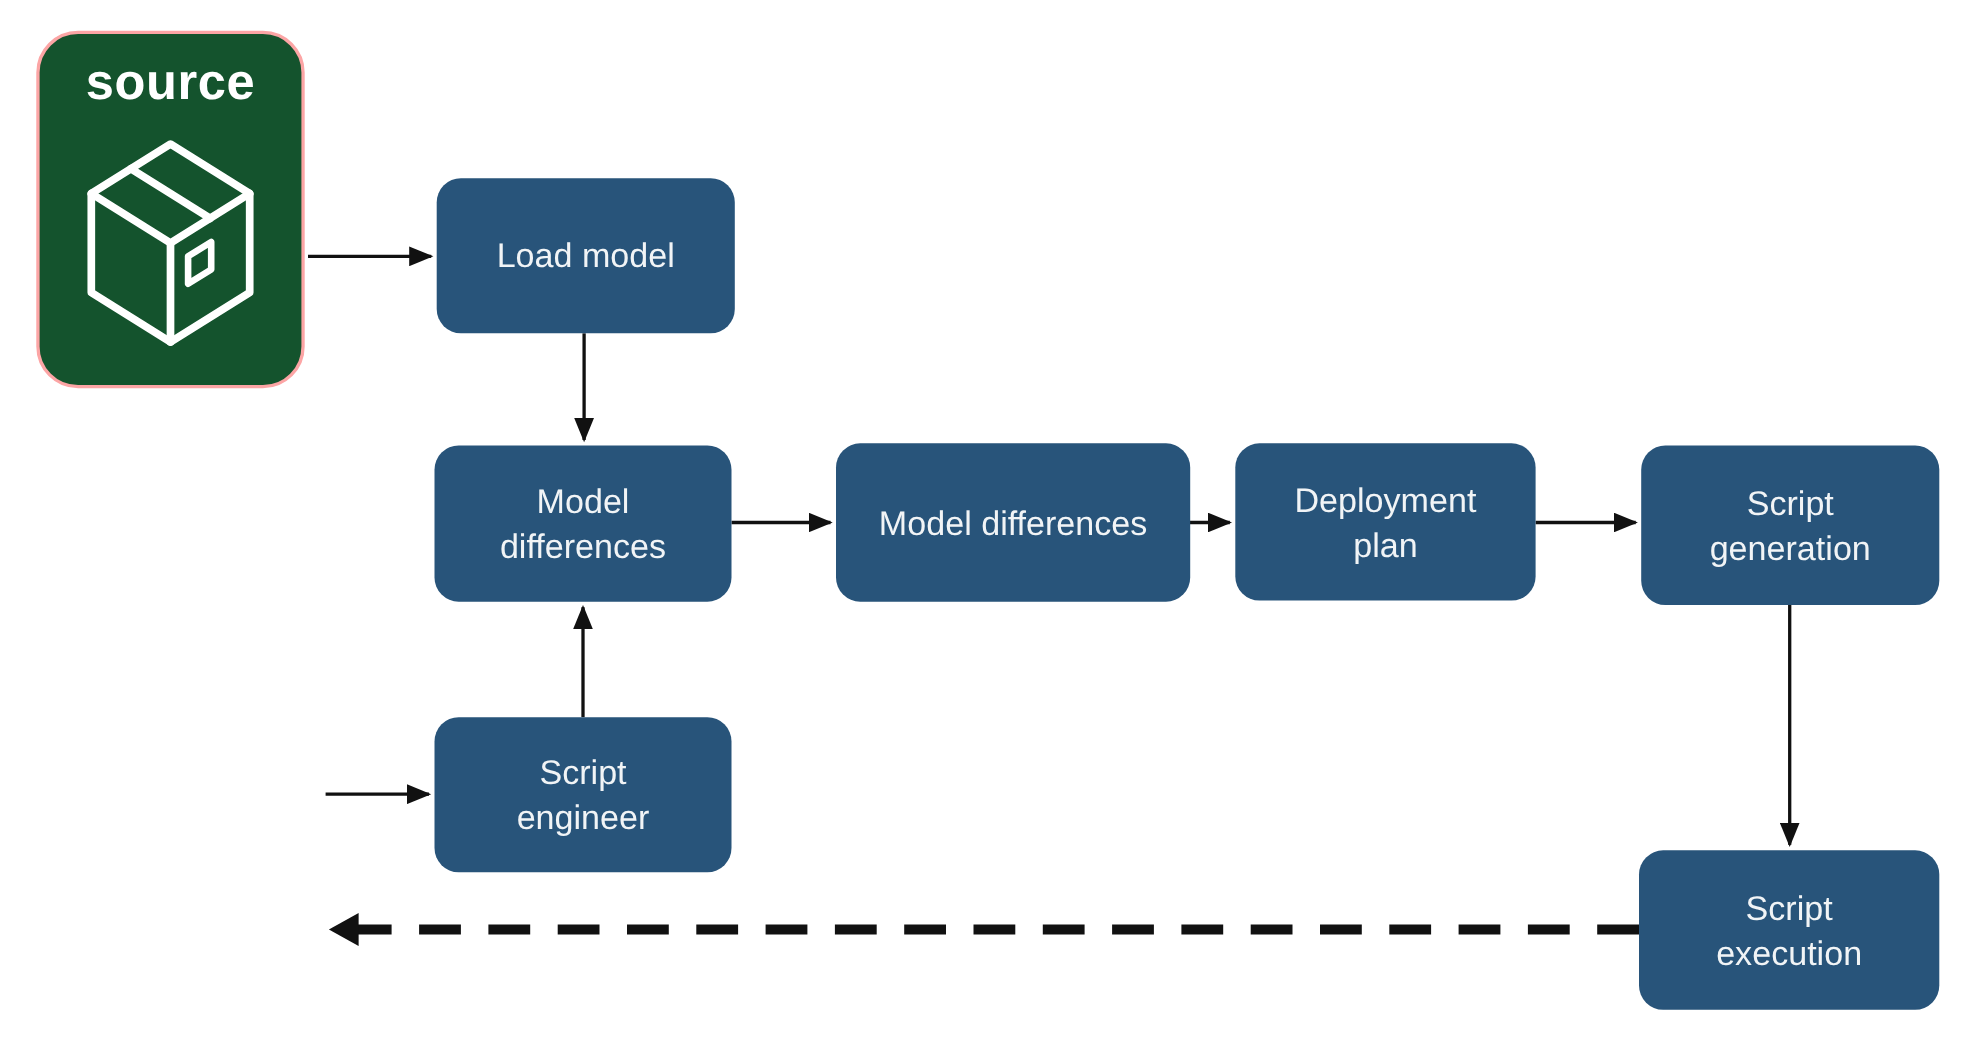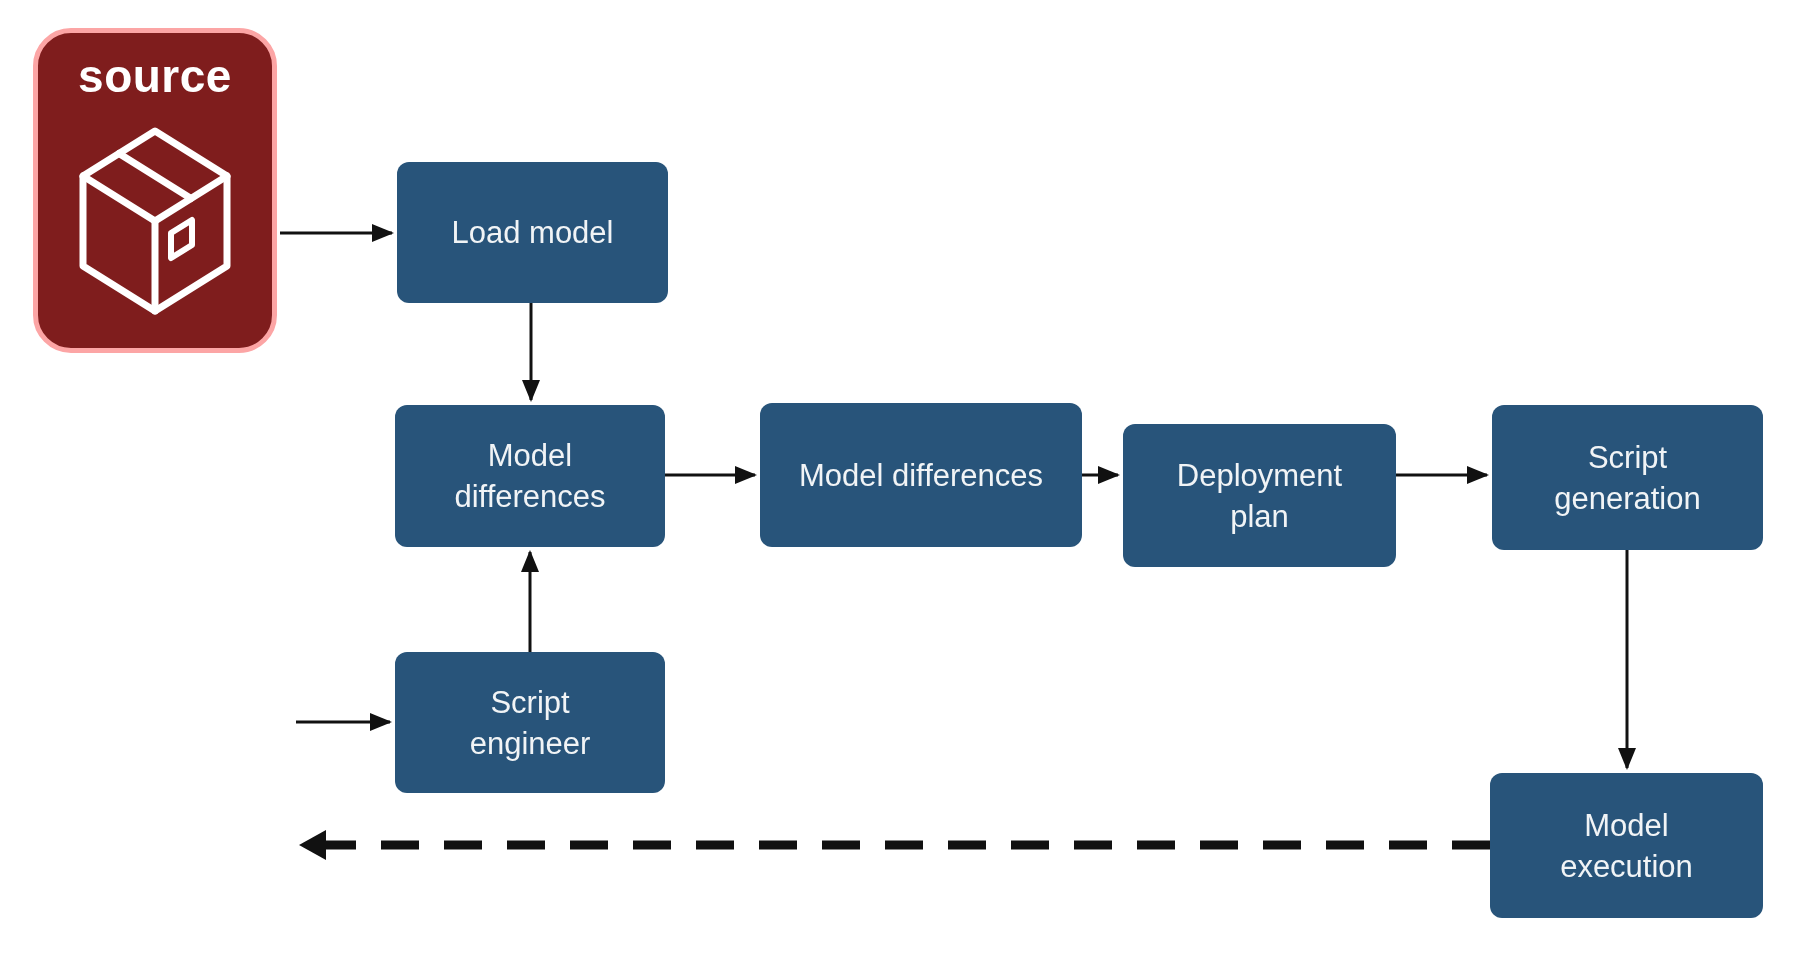--- a/index.html
+++ b/index.html
@@ -9,40 +9,40 @@
     background:#ffffff;
     font-family:"Liberation Sans", sans-serif;
     overflow:hidden;
   }
   .arrows{position:absolute;left:0;top:0;width:1800px;height:959px;}
 
   
   .node{
     position:absolute;
     background:#28547A;
-    border-radius:12px;
+    border-radius:22px;
     color:#F1F4F6;
     display:flex;align-items:center;justify-content:center;
     text-align:center;
     font-size:31px;line-height:41px;
     padding:0 34px;box-sizing:border-box;
   }
   .node-load   {left:397px;top:162px;width:271px;height:141px;}
   .node-comp   {left:395px;top:405px;width:270px;height:142px;}
   .node-diff   {left:760px;top:403px;width:322px;height:144px;}
-  .node-plan   {left:1123px;top:403px;width:273px;height:143px;margin-top:21px;}
+  .node-plan   {left:1123px;top:403px;width:273px;height:143px;}
   .node-gen    {left:1492px;top:405px;width:271px;height:145px;}
   .node-rev    {left:395px;top:652px;width:270px;height:141px;}
   .node-exec   {left:1490px;top:773px;width:273px;height:145px;}
 
   
   .container{
     position:absolute;
-    background:#7f1d1d;
-    border:5px solid #fca5a5;
+    background:#14532d;
+    border:3px solid #fca5a5;
     border-radius:38px;
     box-sizing:border-box;
     display:flex;flex-direction:column;align-items:center;
   }
   .container-source{left:33px;top:28px;width:244px;height:325px;}
   .container-target{left:43px;top:610px;width:250px;height:323px;}
   .container-label{
     color:#ffffff;font-weight:700;font-size:46px;
     margin-top:16px;letter-spacing:0.5px;
   }
@@ -107,15 +107,15 @@
   <div class="node node-comp">Model differences</div>
 
   <div class="node node-diff">Model differences</div>
 
   <div class="node node-plan">Deployment plan</div>
 
   <div class="node node-gen">Script generation</div>
 
   <div class="node node-rev">Script engineer</div>
 
-  <div class="node node-exec">Model execution</div>
+  <div class="node node-exec">Script execution</div>
 
 </div>
 
 </body></html>

